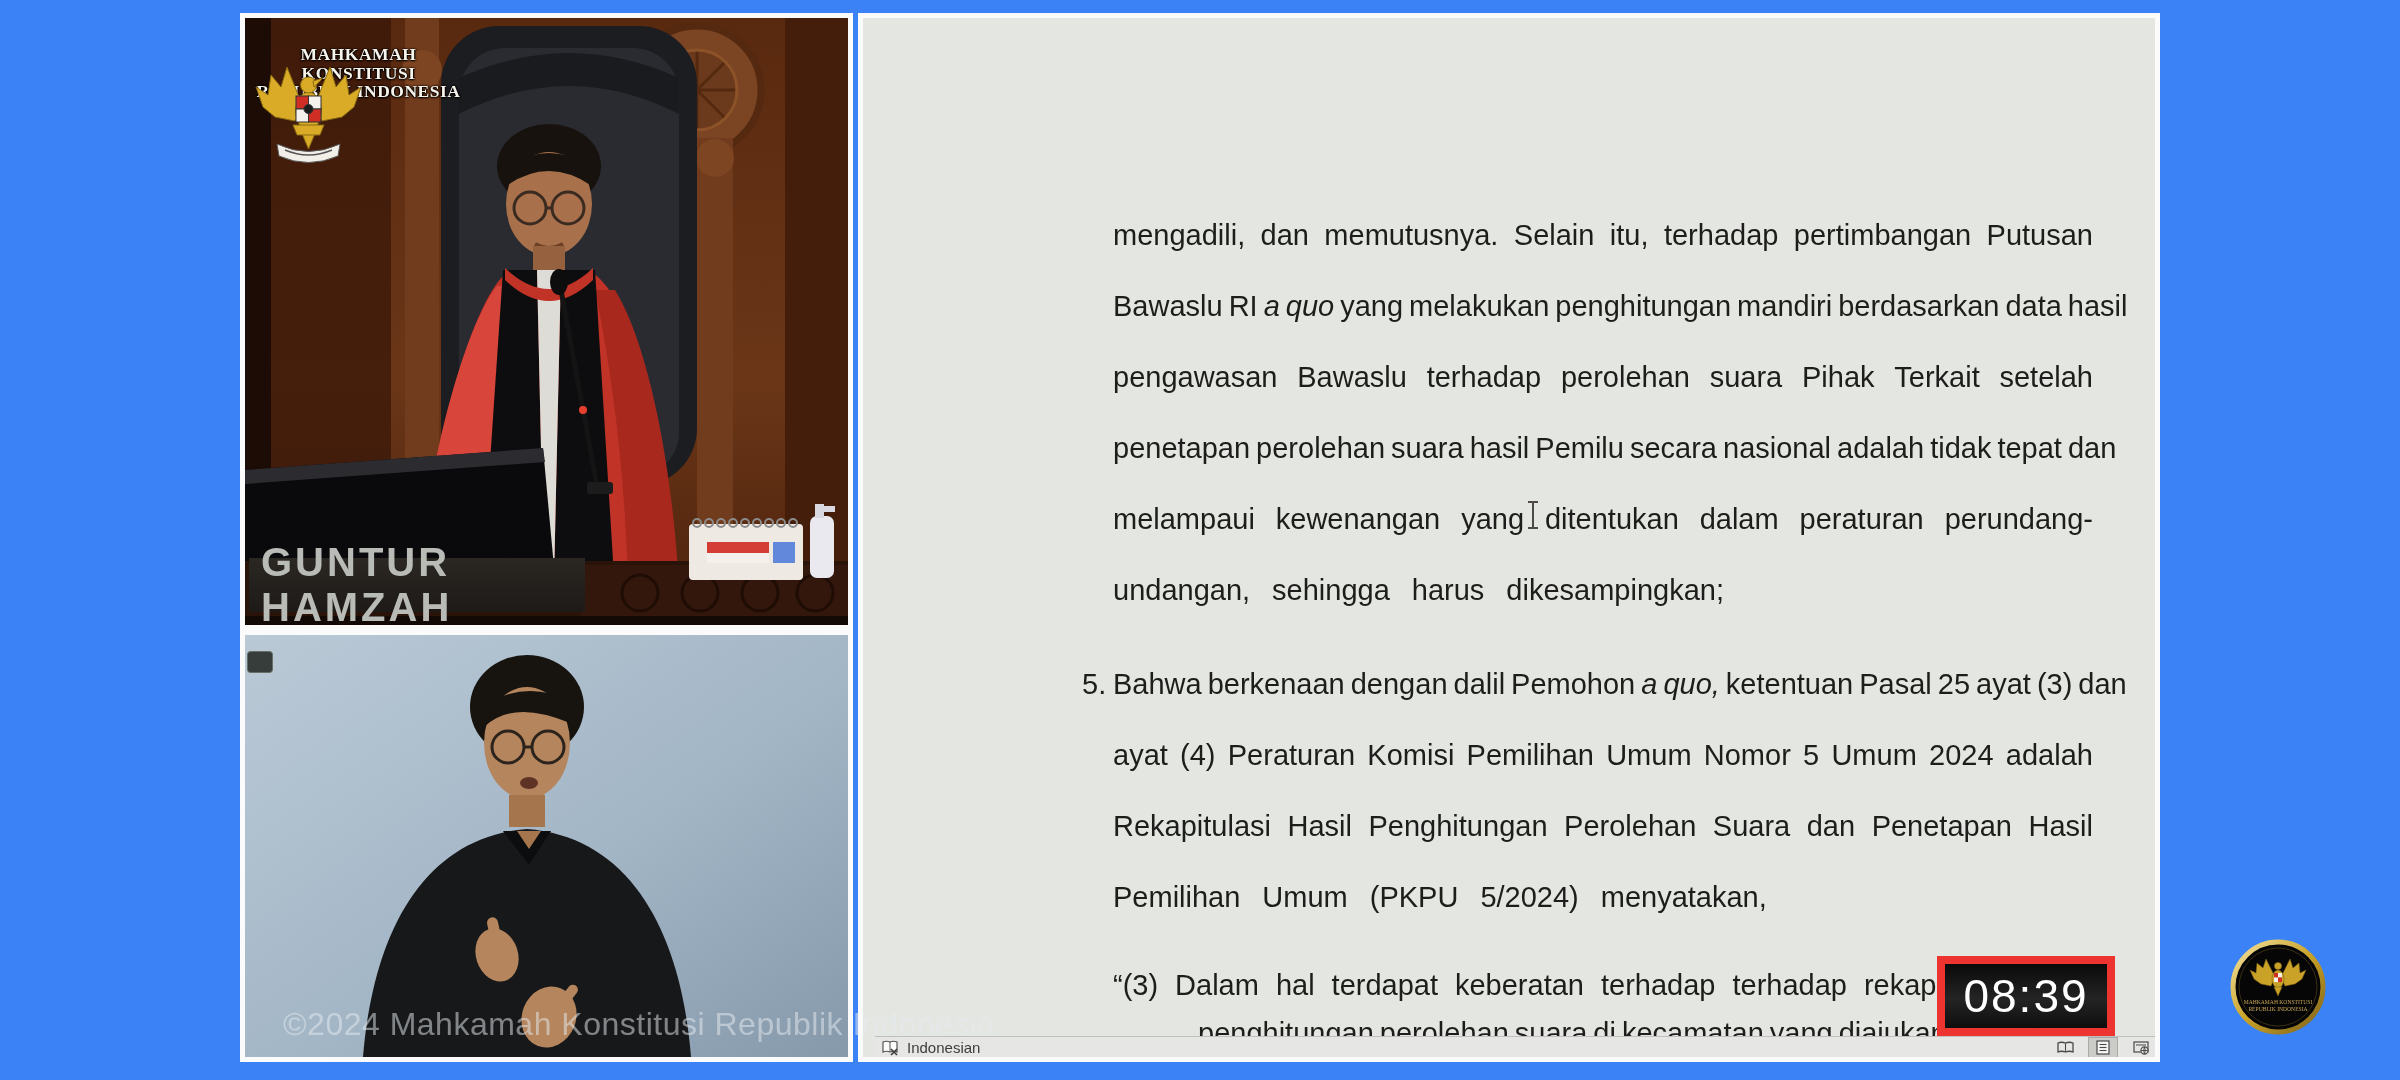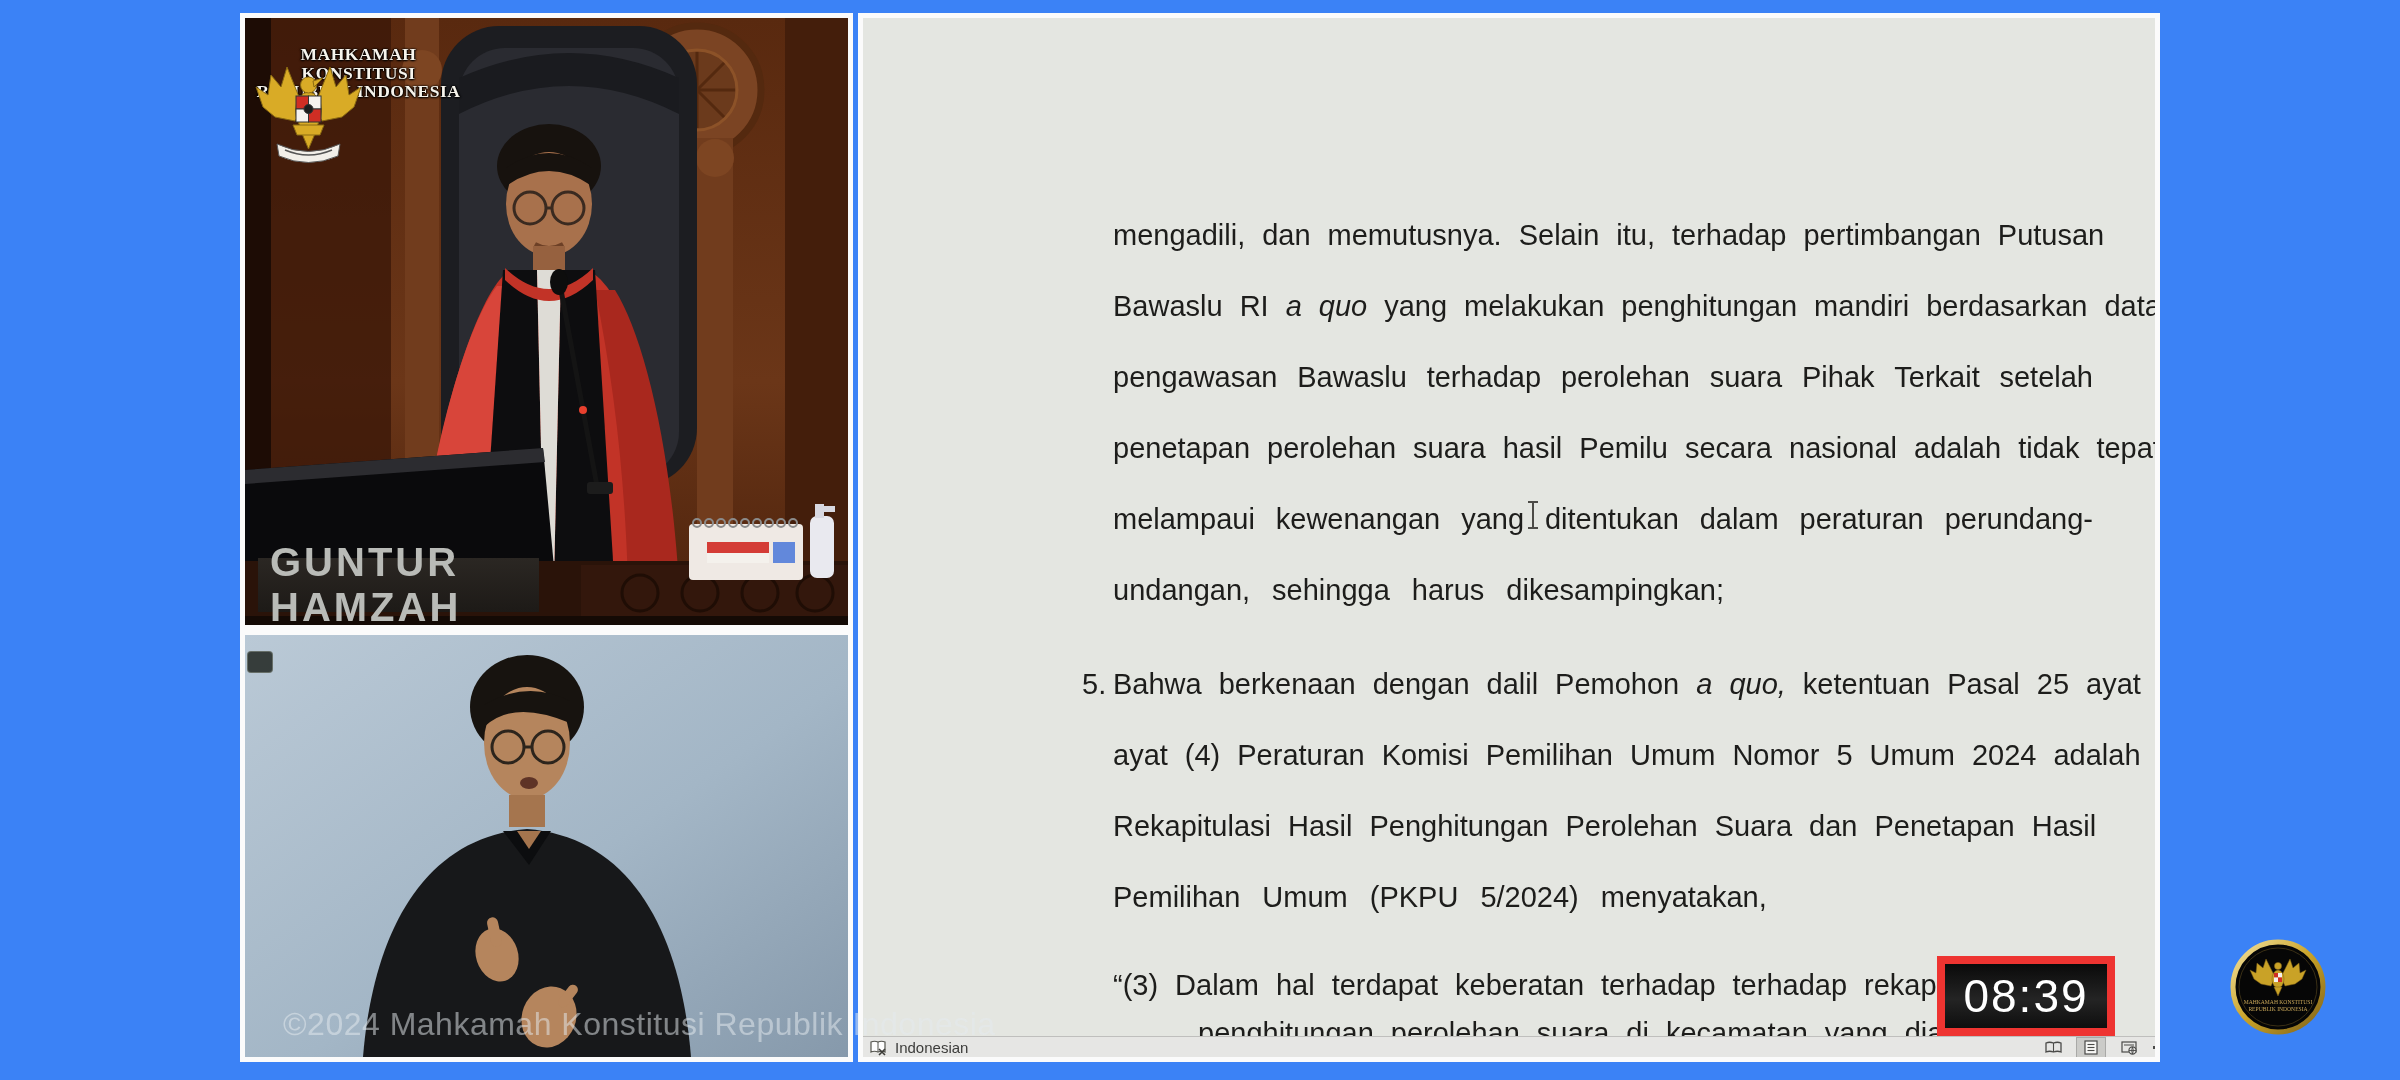--- a/index.html
+++ b/index.html
@@ -11,47 +11,47 @@
   .video svg{position:absolute;left:0;top:0;display:block;}
   #judge-video{left:240px;top:13px;width:613px;height:617px;}
   #interp-video{left:240px;top:630px;width:613px;height:432px;}
 
   
   .mk-overlay{position:absolute;left:6px;top:27px;width:215px;z-index:4;text-align:center;pointer-events:none;}
   .mk-overlay .emblem{margin:0 auto;display:block;}
   .mk-line{font-family:"Liberation Serif",serif;font-weight:bold;font-size:17.5px;line-height:18.5px;
            color:#f7f4ec;letter-spacing:.5px;text-shadow:0 1px 2px #000,1px 0 2px #000,-1px 0 2px #000;}
 
-  .nameplate{position:absolute;left:13px;top:540px;width:281px;height:54px;z-index:3;
+  .nameplate{position:absolute;left:4px;top:540px;width:336px;height:54px;z-index:3;
              background:linear-gradient(180deg,#2b2723,#1d1a17);display:flex;align-items:center;
              padding-left:12px;box-sizing:border-box;}
   .nameplate span{font-size:40px;font-weight:bold;color:#b9bbb7;letter-spacing:3px;}
 
   .interp-badge{position:absolute;left:2px;top:16px;width:24px;height:20px;z-index:3;border-radius:4px;
                 background:rgba(30,36,32,.85);border:1px solid rgba(150,160,150,.5);}
 
   
   .docwin{position:absolute;left:858px;top:13px;width:1302px;height:1049px;border:5px solid #fbfbfb;
           box-sizing:border-box;background:#e4e6e1;overflow:hidden;}
   .doc-par{position:absolute;color:#1d1d1b;font-size:29px;}
   .doc-par.quote .doc-line{height:48px;}
   .doc-line{display:flex;height:71px;align-items:center;white-space:pre;justify-content:flex-start;gap:22px;overflow:visible;}
-  .doc-line.j{justify-content:space-between;gap:17px;}
+  .doc-line.j{justify-content:space-between;gap:6px;}
   .doc-line span{display:inline-block;}
   .doc-line .it{font-style:italic;}
   .doc-marker{position:absolute;height:71px;display:flex;align-items:center;color:#1d1d1b;font-size:29px;}
 
   
   .ibeam{position:absolute;left:663px;top:482px;width:14px;height:30px;z-index:2;}
   .ibeam:before{content:"";position:absolute;left:6px;top:3px;width:2px;height:24px;background:#4c4b47;}
   .ibeam:after{content:"";position:absolute;left:2px;top:1px;width:10px;height:2px;background:#4c4b47;
                box-shadow:0 26px 0 #4c4b47;}
 
   
-  .statusbar{position:absolute;left:0;top:1018px;width:1292px;height:21px;background:#e6e6e4;
+  .statusbar{position:absolute;left:12px;top:1018px;width:1292px;height:21px;background:#e6e6e4;
              border-top:1px solid #bfbfbd;z-index:6;}
   .sb-left{position:absolute;left:6px;top:0;height:21px;display:flex;align-items:center;gap:8px;}
   .sb-left span{font-size:15px;color:#3d3d3b;}
   .sb-right{position:absolute;left:1176px;top:0;height:21px;display:flex;align-items:center;gap:10px;}
   .viewbtn{width:28px;height:20px;display:flex;align-items:center;justify-content:center;}
   .viewbtn.sel{background:#cbcbc8;outline:1px solid #a9a9a7;}
   .minus{width:13px;height:3px;background:#4a4a48;}
 
   
   .timer{position:absolute;left:1937px;top:956px;width:178px;height:80px;z-index:10;

